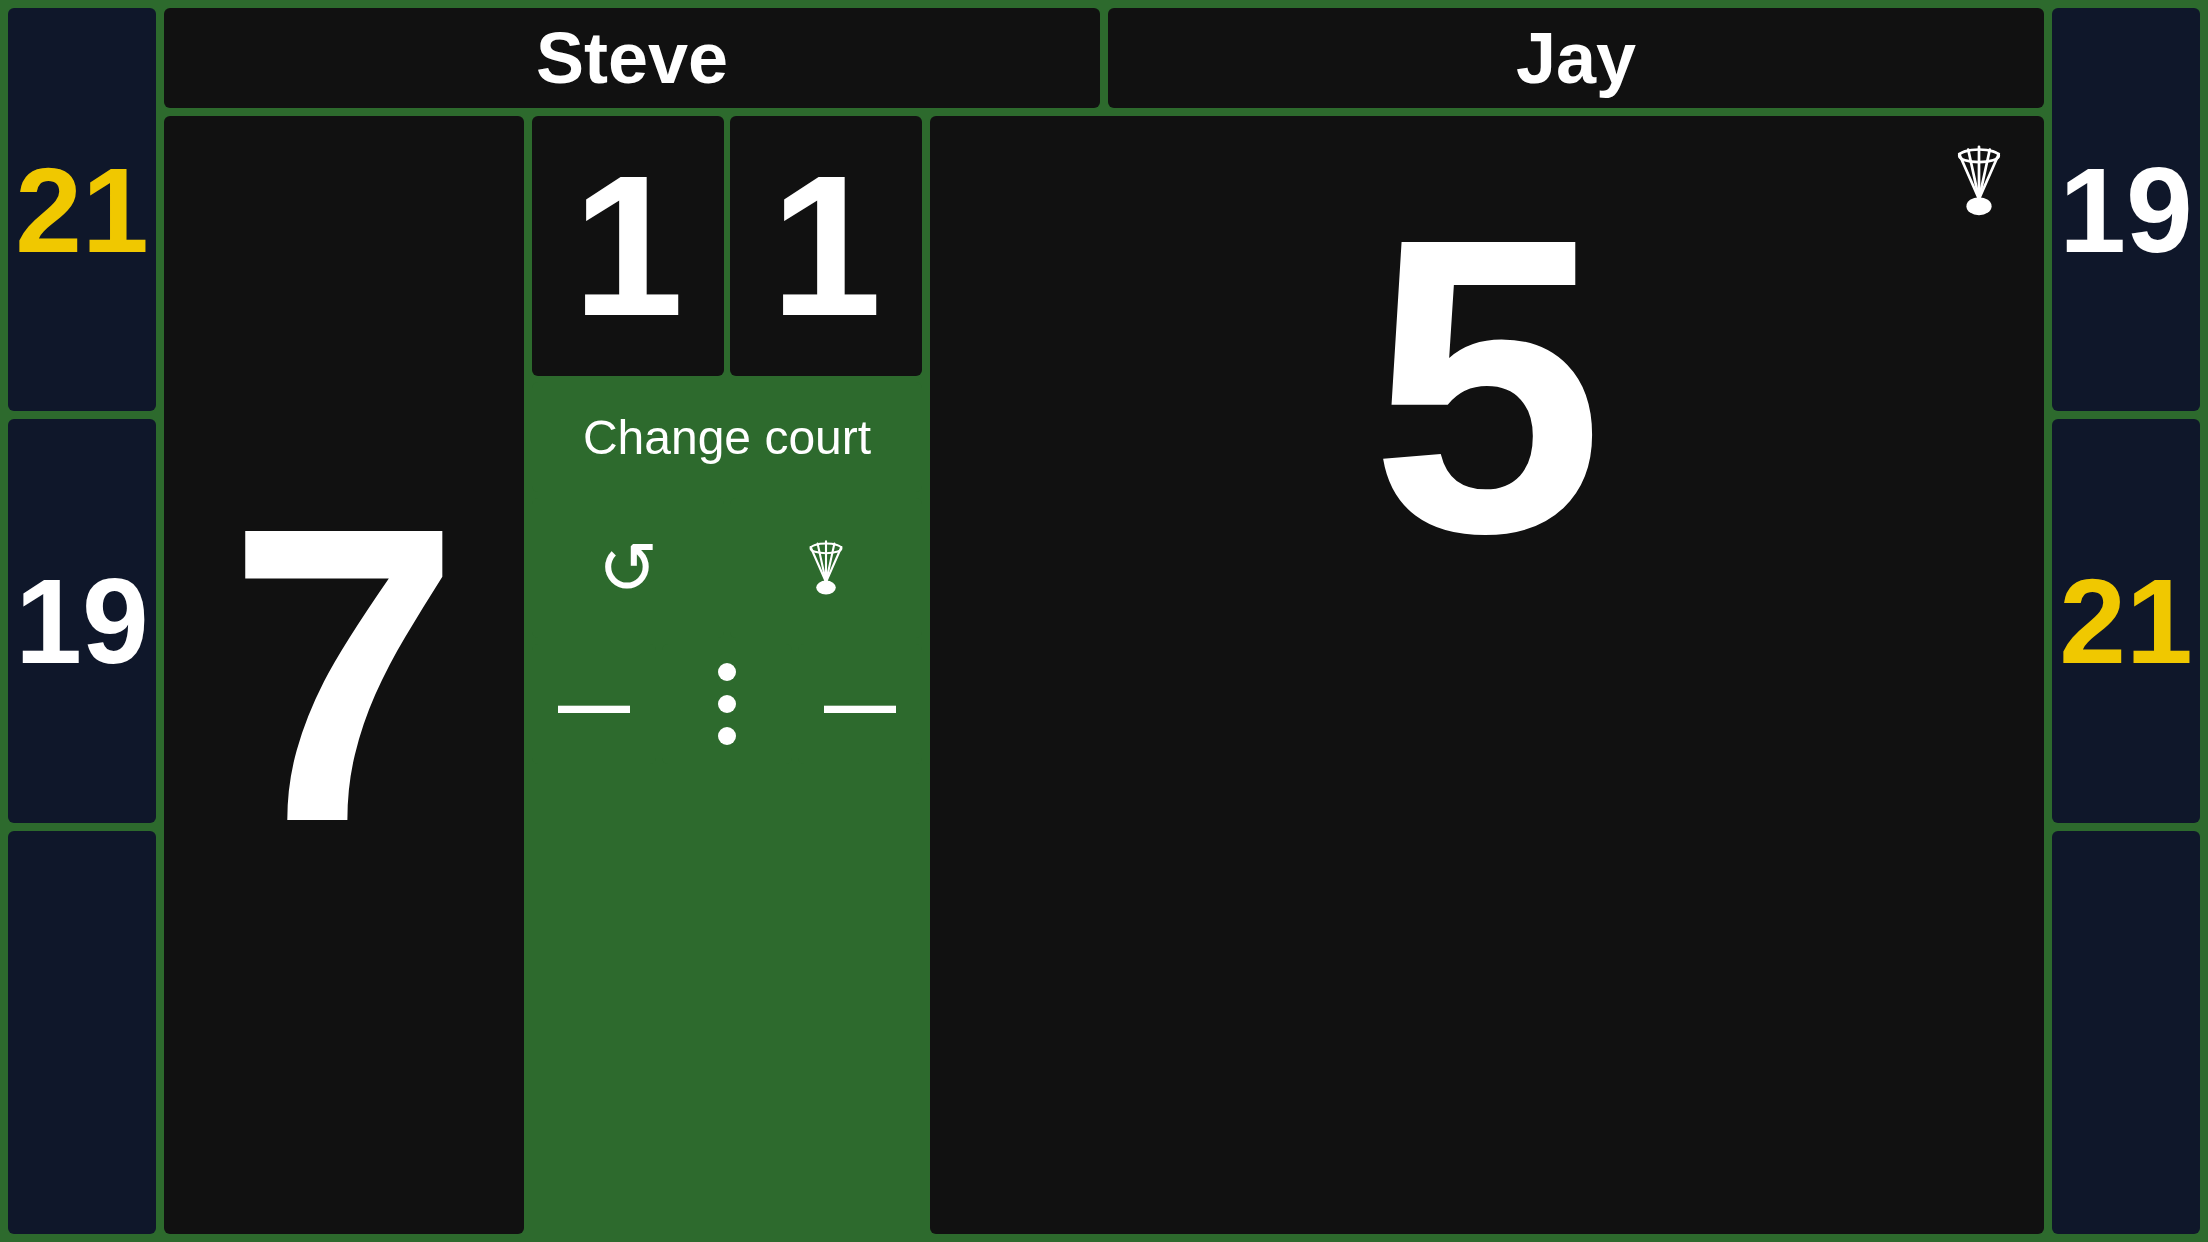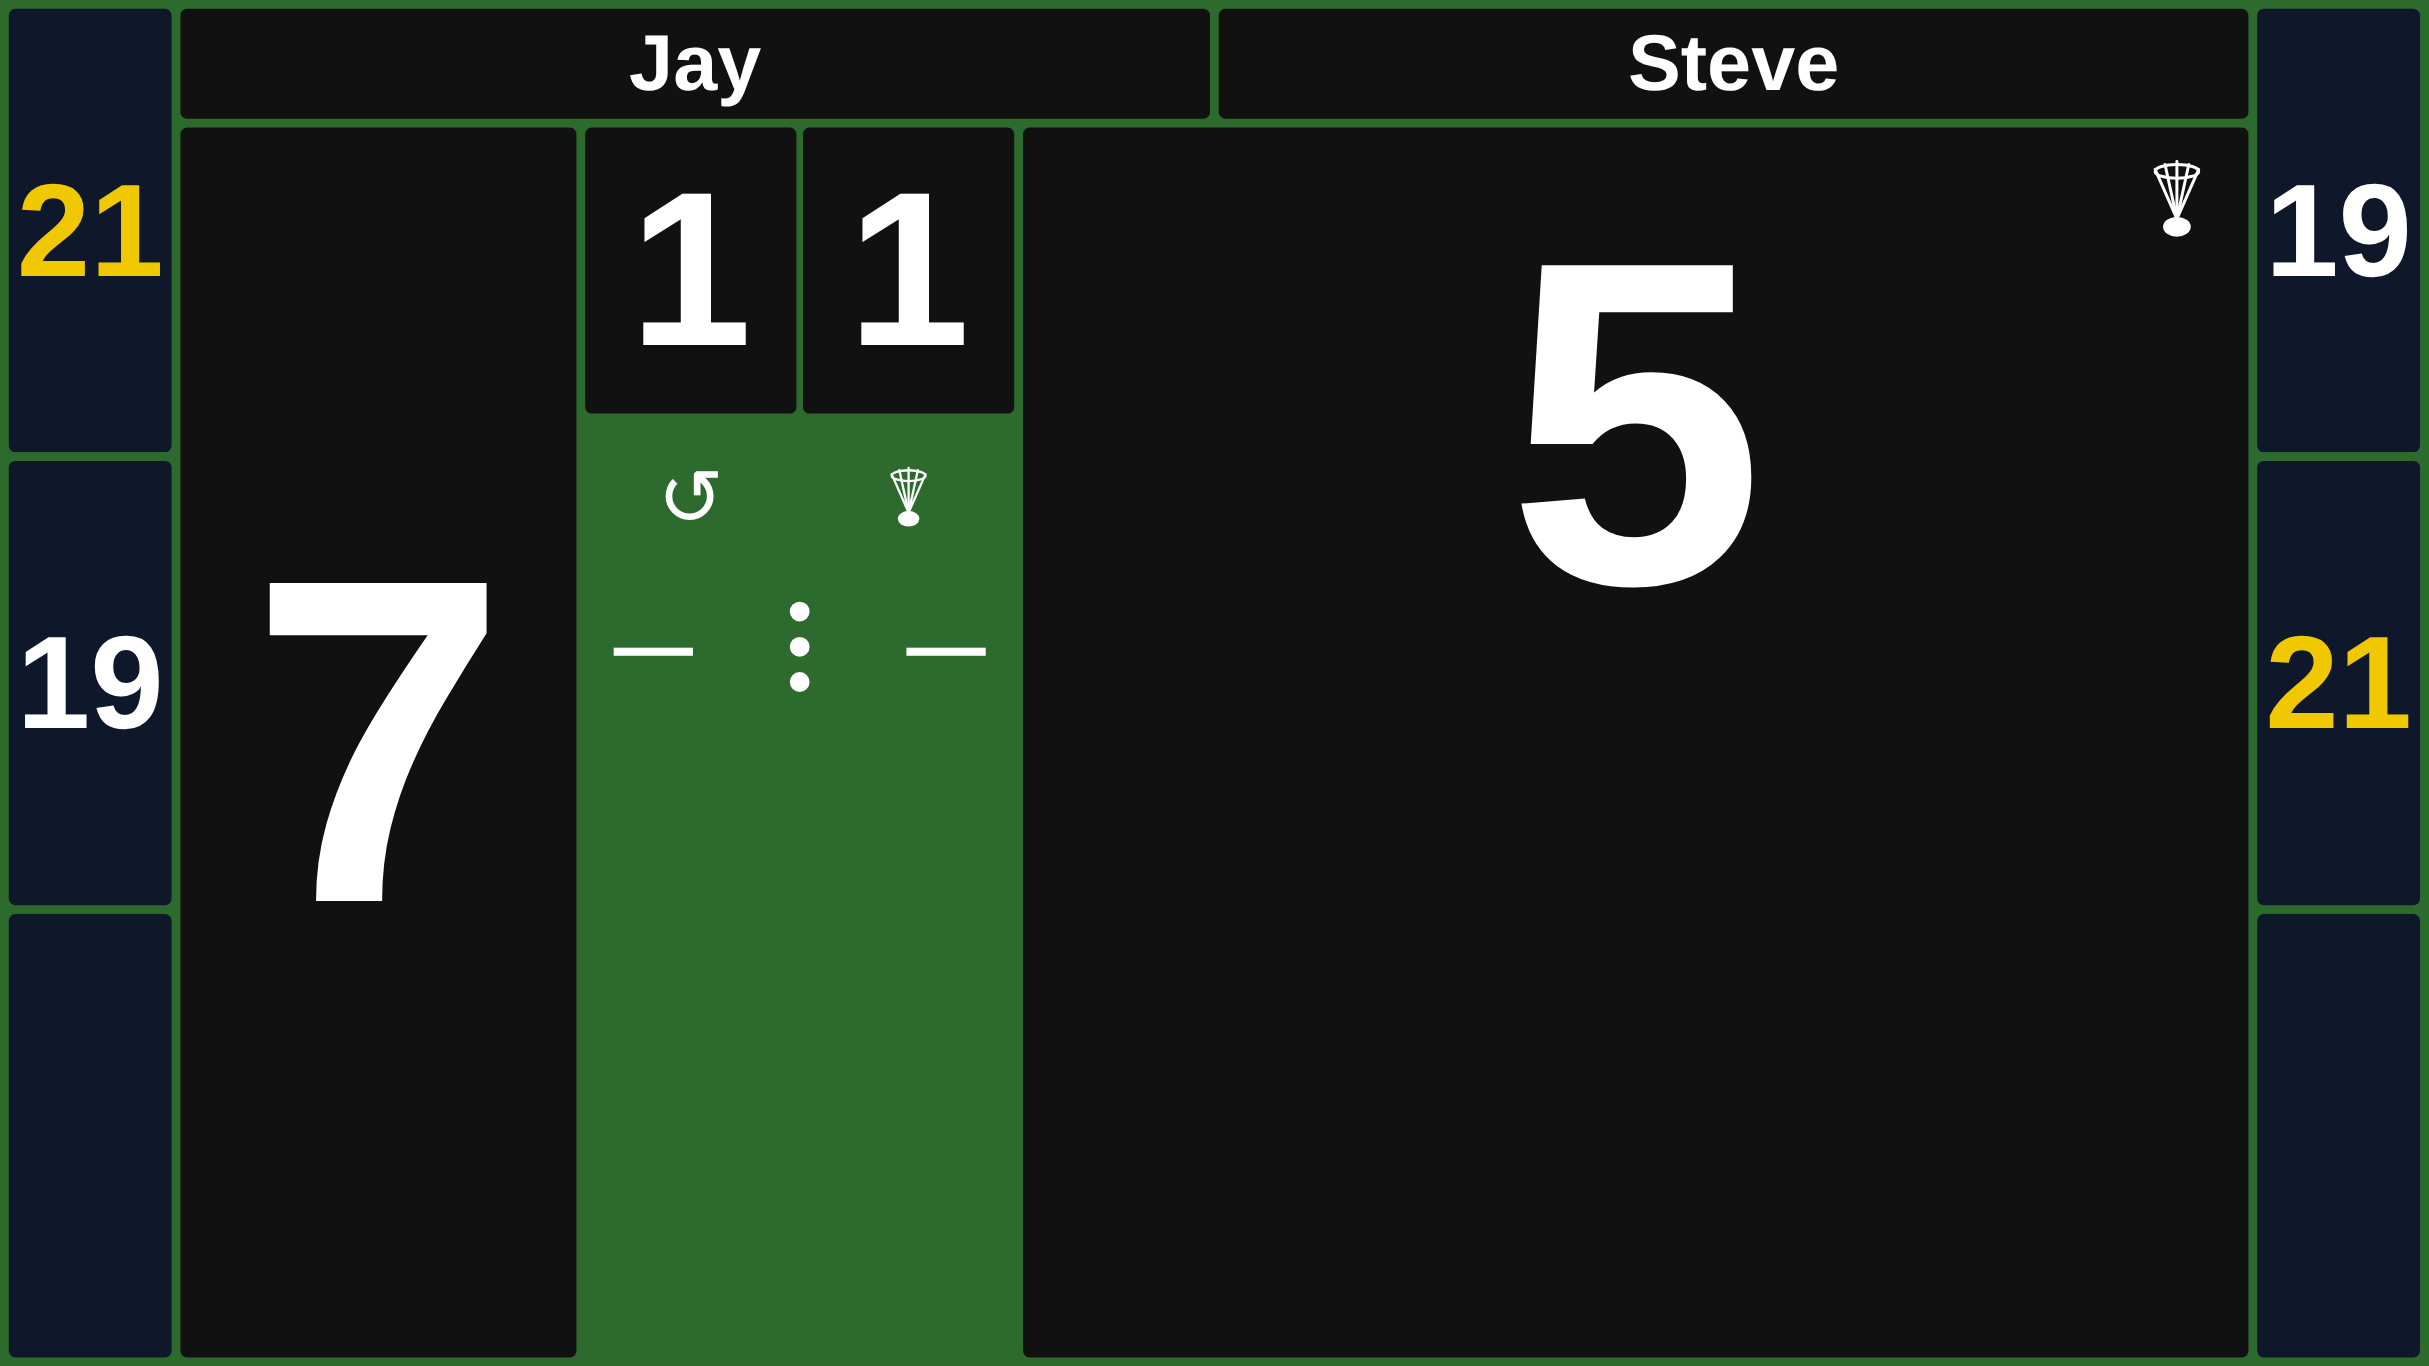--- a/index.html
+++ b/index.html
@@ -285,44 +285,47 @@
       <span class="score-number white">19</span>
     </div>
     <div class="sidebar-cell">
     </div>
   </div>
 
   <div class="center-column">
 
     <div class="header-row">
       <div class="header-name">
+        <span>Steve</span>
+      </div>
+      <div class="header-name">
         <span>Jay</span>
-      </div>
-      <div class="header-name">
-        <span>Steve</span>
       </div>
     </div>
 
     <div class="content-row">
 
       <div class="player-left-score">
         <span class="big-score">7</span>
       </div>
 
       <div class="control-panel">
 
         <div class="sets-row">
           <div class="set-cell">
             <span class="set-number">1</span>
           </div>
           <div class="set-cell">
             <span class="set-number">1</span>
           </div>
         </div>
 
+        <button class="change-court-btn">
+          <span>Change court</span>
+        </button>
 
         <div class="action-row">
           <button class="action-btn">
             <span class="undo-icon">↺</span>
           </button>
           <button class="action-btn">
 
             <svg class="shuttlecock-small" viewBox="0 0 100 100" xmlns="http://www.w3.org/2000/svg">
 
               <ellipse cx="50" cy="78" rx="14" ry="10" fill="white"></ellipse>

